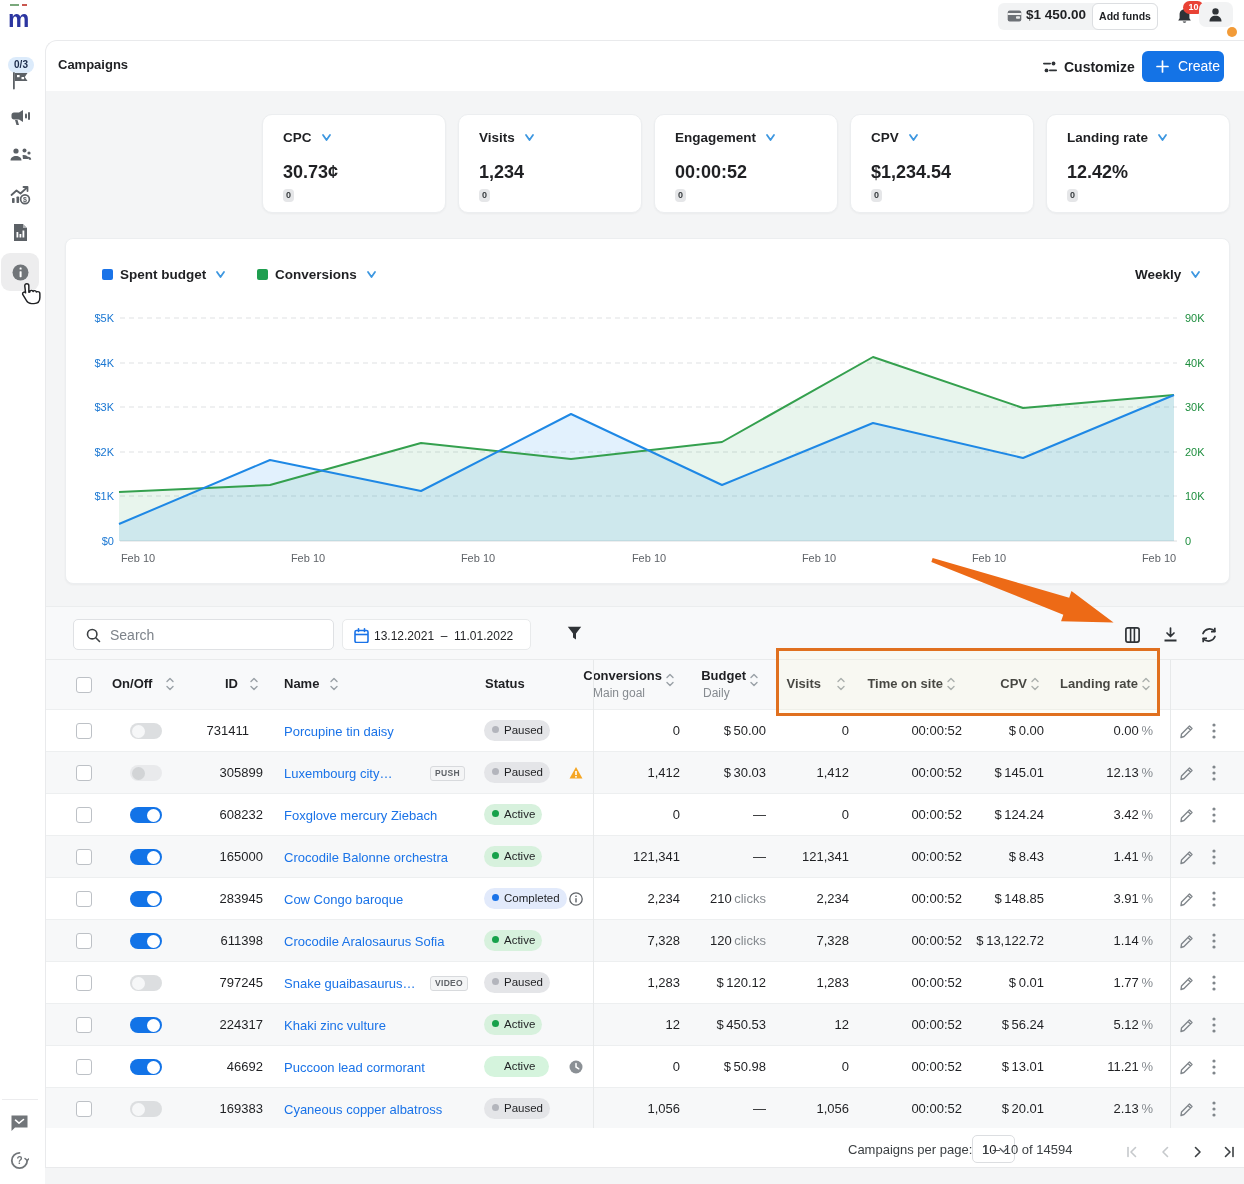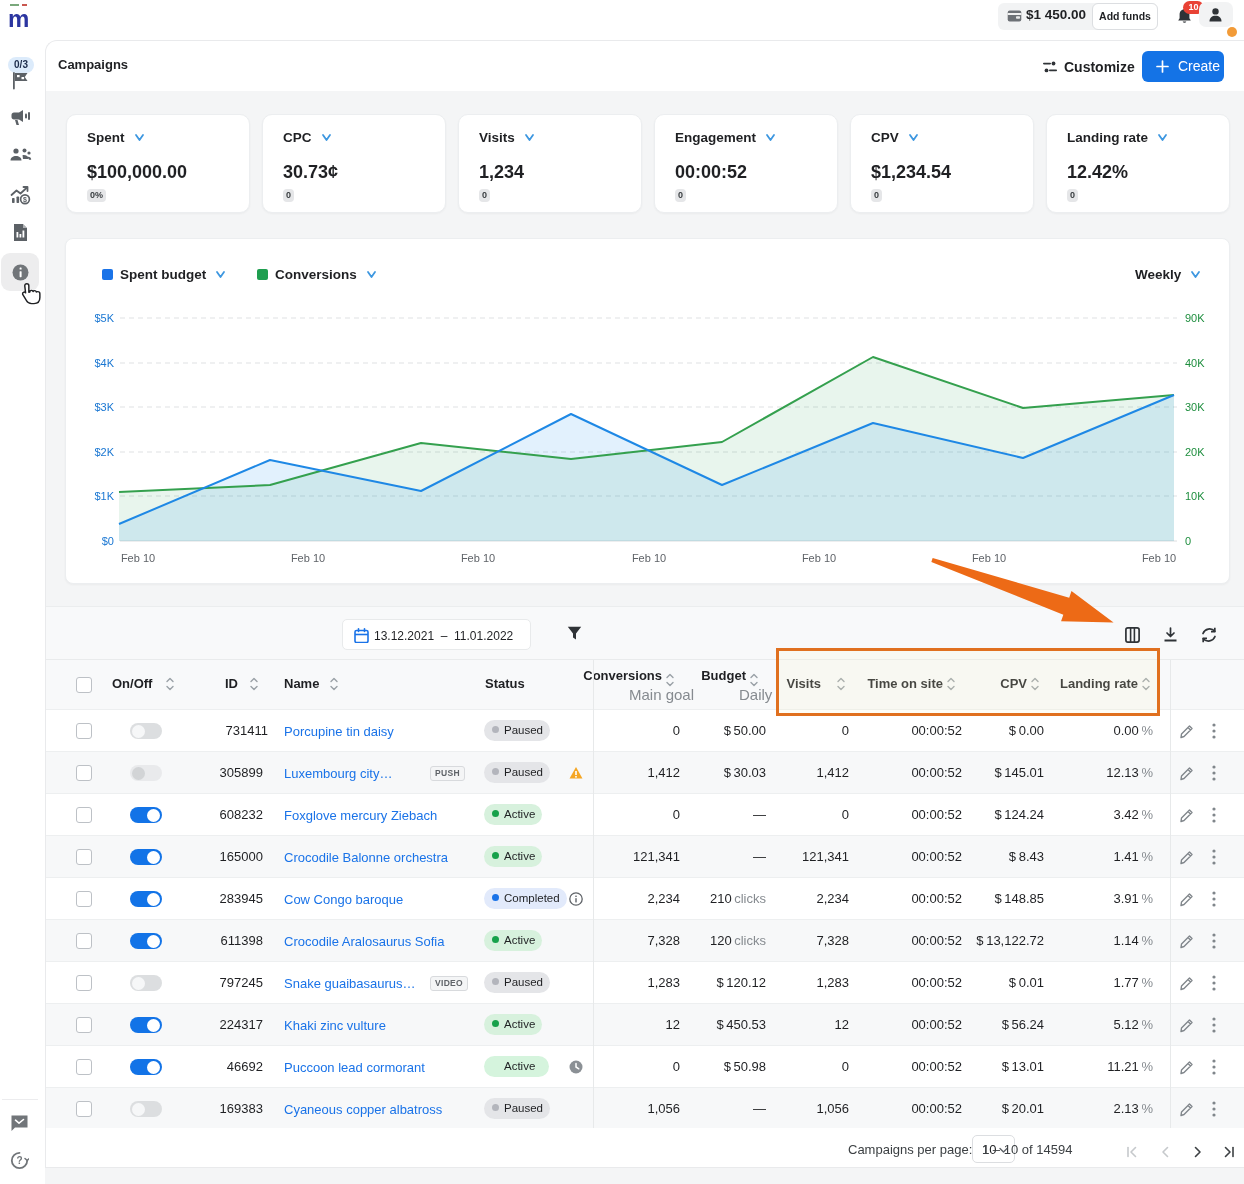--- a/index.html
+++ b/index.html
@@ -35,21 +35,21 @@
 .axx { position:absolute; font-size:11px; color:#5f6368; width:60px; text-align:center; top:313px; }
 #toolbar { position:absolute; left:0; top:565px; width:1199px; height:53px; background:#f8f9fa; border-top:1px solid #ebedee; }
 #searchbox { position:absolute; left:27px; top:12px; width:261px; height:31px; background:#fff; border:1px solid #dfe1e4; border-radius:5px; }
 #searchtxt { position:absolute; left:36px; top:7px; font-size:14px; color:#7d838a; }
 #datebox { position:absolute; left:296px; top:12px; width:189px; height:31px; background:#fff; border:1px solid #e8eaeb; border-radius:5px;padding-left:36px; }
 #datetxt { position:absolute; left:31px; top:9px; font-size:12px; color:#1f2023; }
 #tablewrap { position:absolute; left:0; top:618px; width:1199px; height:469px; background:#f8f9fa; border-top:1px solid #e9ebec; }
 #thead { position:absolute; left:0; top:0; width:1199px; height:49px; }
 .hlabel { position:absolute; font-size:13px; font-weight:bold; color:#1f2023; white-space:nowrap; }
 .hr { text-align:right; }
-.hsub { position:absolute; font-size:15px; color:#868b90;padding-left:36px; }
+.hsub { position:absolute; font-size:12px; color:#868b90; }
 .trow { position:absolute; left:0; width:1199px; height:42px; background:#fff; border-top:1px solid #edeff0; }
 .trow.even { background:#f7f8f9; }
 .vline { position:absolute; width:1px; height:469px; top:0; background:#e7e9ea; }
 .cb { position:absolute; left:30px; width:16px; height:16px; border:1.5px solid #bdc1c6; border-radius:3px; background:#fff; }
 .num { position:absolute; font-size:13px; color:#1f2023; text-align:right; top:13px; white-space:nowrap; }
 .name { position:absolute; left:238px; top:14px; font-size:13px; color:#1a73e8; white-space:nowrap; }
 .toggle { position:absolute; left:84px; top:13px; width:32px; height:16px; border-radius:8px; }
 .knob { position:absolute; top:1.5px; width:13px; height:13px; border-radius:50%; }
 .ton { background:#1273e7; } .ton .knob { right:2px; background:#fff; }
 .toff { background:#dcdee0; } .toff .knob { left:2px; background:#f6f7f8; }
@@ -153,27 +153,20 @@
       <rect x="6" y="9.6" width="8" height="1.7" rx="0.8" fill="#2f3337"></rect>
     </svg>
     <div id="customizetxt">Customize</div>
     <div id="createbtn">
       <svg style="left:14px;top:9px;" width="13" height="13" viewBox="0 0 13 13">
         <path d="M6.5 1 L6.5 12 M1 6.5 L12 6.5" stroke="#fff" stroke-width="1.7" stroke-linecap="round"></path>
       </svg>
       <div id="createtxt">Create</div>
     </div>
     <div id="graysec"></div>
-    <div class="statcard" style="left:20px;">
-      <div class="sclabel">Spent<svg style="left:0px;top:0px;" width="11" height="11" viewBox="0 0 11 11">
-          <path d="M2 3 L5.5 8 L9 3" fill="none" stroke="#3d97e0" stroke-width="1.8" stroke-linecap="round" stroke-linejoin="round"></path>
-        </svg></div>
-      <div class="scval">$100,000.00</div>
-      <div class="scbadge">0%</div>
-    </div>
     <div class="statcard" style="left:216px;">
       <div class="sclabel">CPC<svg style="left:0px;top:0px;" width="11" height="11" viewBox="0 0 11 11">
           <path d="M2 3 L5.5 8 L9 3" fill="none" stroke="#3d97e0" stroke-width="1.8" stroke-linecap="round" stroke-linejoin="round"></path>
         </svg></div>
       <div class="scval">30.73¢</div>
       <div class="scbadge">0</div>
     </div>
     <div class="statcard" style="left:412px;">
       <div class="sclabel">Visits<svg style="left:0px;top:0px;" width="11" height="11" viewBox="0 0 11 11">
           <path d="M2 3 L5.5 8 L9 3" fill="none" stroke="#3d97e0" stroke-width="1.8" stroke-linecap="round" stroke-linejoin="round"></path>
@@ -240,20 +233,27 @@
       <div class="axr" style="left:1119px;top:296px;">0</div>
       <div class="axx" style="left:42px;">Feb 10</div>
       <div class="axx" style="left:212px;">Feb 10</div>
       <div class="axx" style="left:382px;">Feb 10</div>
       <div class="axx" style="left:553px;">Feb 10</div>
       <div class="axx" style="left:723px;">Feb 10</div>
       <div class="axx" style="left:893px;">Feb 10</div>
       <div class="axx" style="left:1063px;">Feb 10</div>
     </div>
     <div id="toolbar">
+      <div id="searchbox">
+        <svg style="left:12px;top:8px;" width="15" height="15" viewBox="0 0 15 15">
+          <circle cx="6.2" cy="6.2" r="4.7" fill="none" stroke="#3c4043" stroke-width="1.6"></circle>
+          <line x1="9.8" y1="9.8" x2="13.5" y2="13.5" stroke="#3c4043" stroke-width="1.6" stroke-linecap="round"></line>
+        </svg>
+        <div id="searchtxt">Search</div>
+      </div>
       <div id="datebox">
         <svg style="left:11px;top:8px;" width="15" height="15" viewBox="0 0 15 15">
           <rect x="1" y="2.5" width="13" height="12" rx="1.5" fill="none" stroke="#1a73e8" stroke-width="1.6"></rect>
           <line x1="1" y1="6.5" x2="14" y2="6.5" stroke="#1a73e8" stroke-width="1.6"></line>
           <line x1="4.5" y1="0.8" x2="4.5" y2="3.5" stroke="#1a73e8" stroke-width="1.6" stroke-linecap="round"></line>
           <line x1="10.5" y1="0.8" x2="10.5" y2="3.5" stroke="#1a73e8" stroke-width="1.6" stroke-linecap="round"></line>
         </svg>
         <div id="datetxt">13.12.2021&nbsp; – &nbsp;11.01.2022</div>
       </div>
       <svg style="left:521px;top:19px;" width="15" height="15" viewBox="0 0 15 15">
@@ -324,21 +324,21 @@
         <svg style="left:1096px;top:17px;" width="8" height="14" viewBox="0 0 8 14">
           <path d="M1 4.5 L4 1.5 L7 4.5" fill="none" stroke="#9aa0a6" stroke-width="1.4" stroke-linecap="round" stroke-linejoin="round"></path>
           <path d="M1 9.5 L4 12.5 L7 9.5" fill="none" stroke="#9aa0a6" stroke-width="1.4" stroke-linecap="round" stroke-linejoin="round"></path>
         </svg>
       </div>
       <div class="trow" style="top:49px;">
         <div class="cb" style="top:13px;"></div>
         <div class="toggle toff">
           <div class="knob"></div>
         </div>
-        <div class="num" style="left:122px;width:100px;">731411</div>
+        <div class="num" style="left:103px;width:100px;">731411</div>
         <div class="name">Porcupine tin daisy</div>
         <div class="pill" style="background:#e4e5e8;"><span class="pdot" style="background:#b3b5bc;"></span>Paused<span style="padding-right:7px;"></span></div>
         <div class="num" style="left:514px;width:120px;">0</div>
         <div class="num" style="left:600px;width:120px;">$ 50.00</div>
         <div class="num" style="left:683px;width:120px;">0</div>
         <div class="num" style="left:796px;width:120px;">00:00:52</div>
         <div class="num" style="left:858px;width:140px;">$ 0.00</div>
         <div class="num" style="left:987px;width:120px;">0.00 <span class="gray">%</span></div>
         <svg style="left:1134px;top:13px;" width="16" height="16" viewBox="0 0 16 16">
           <path d="M1.5 11 L9.5 3 L12 5.5 L4 13.5 L1 14.5 Z M8 4.5 L10.5 7" fill="none" stroke="#80868b" stroke-width="1.4" stroke-linejoin="round"></path>

